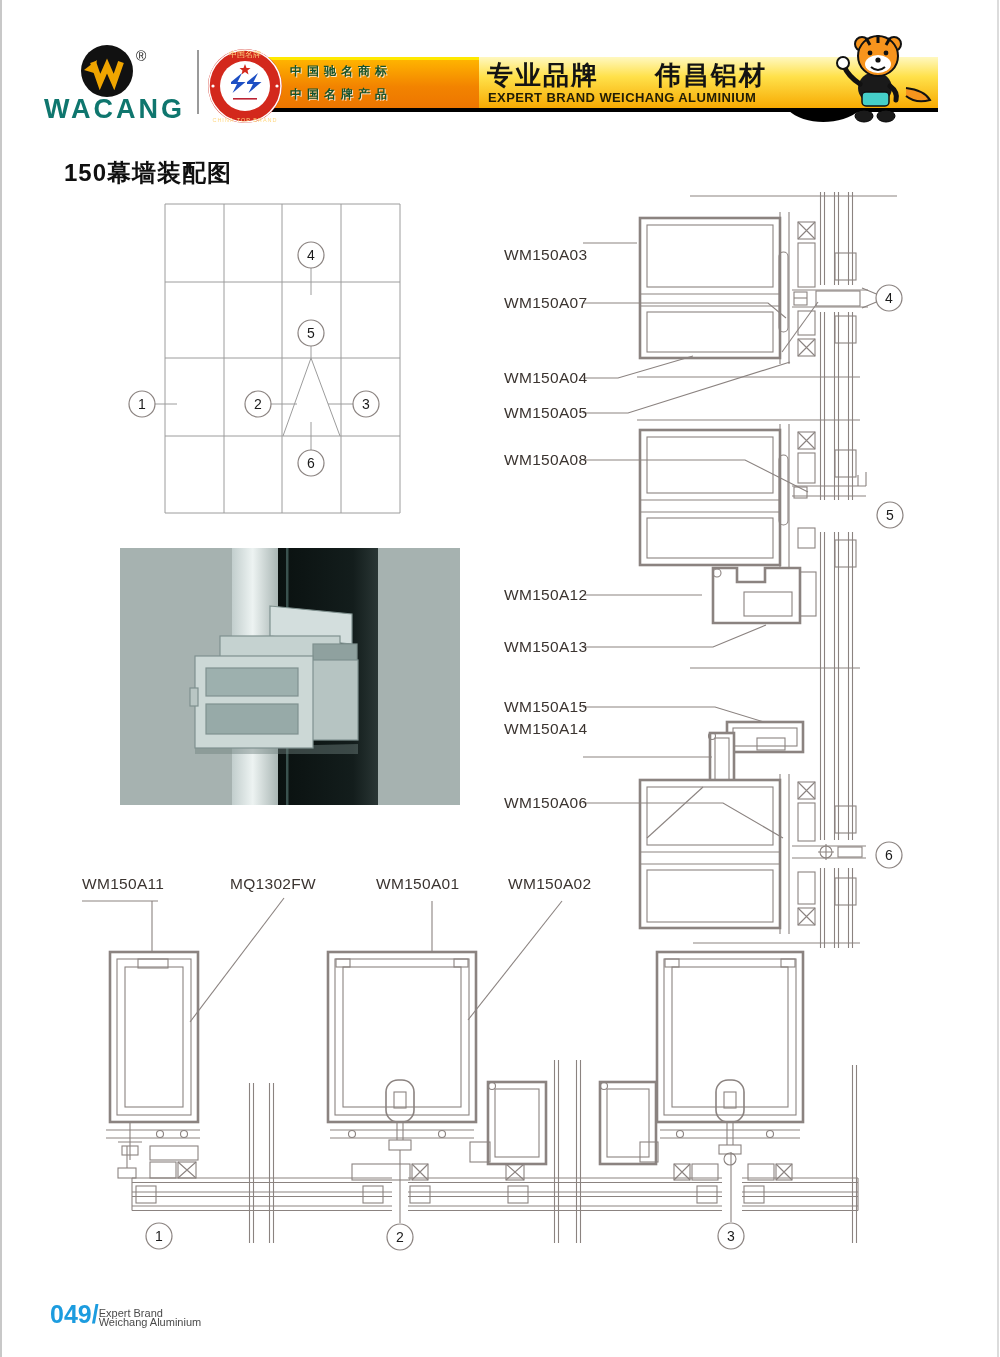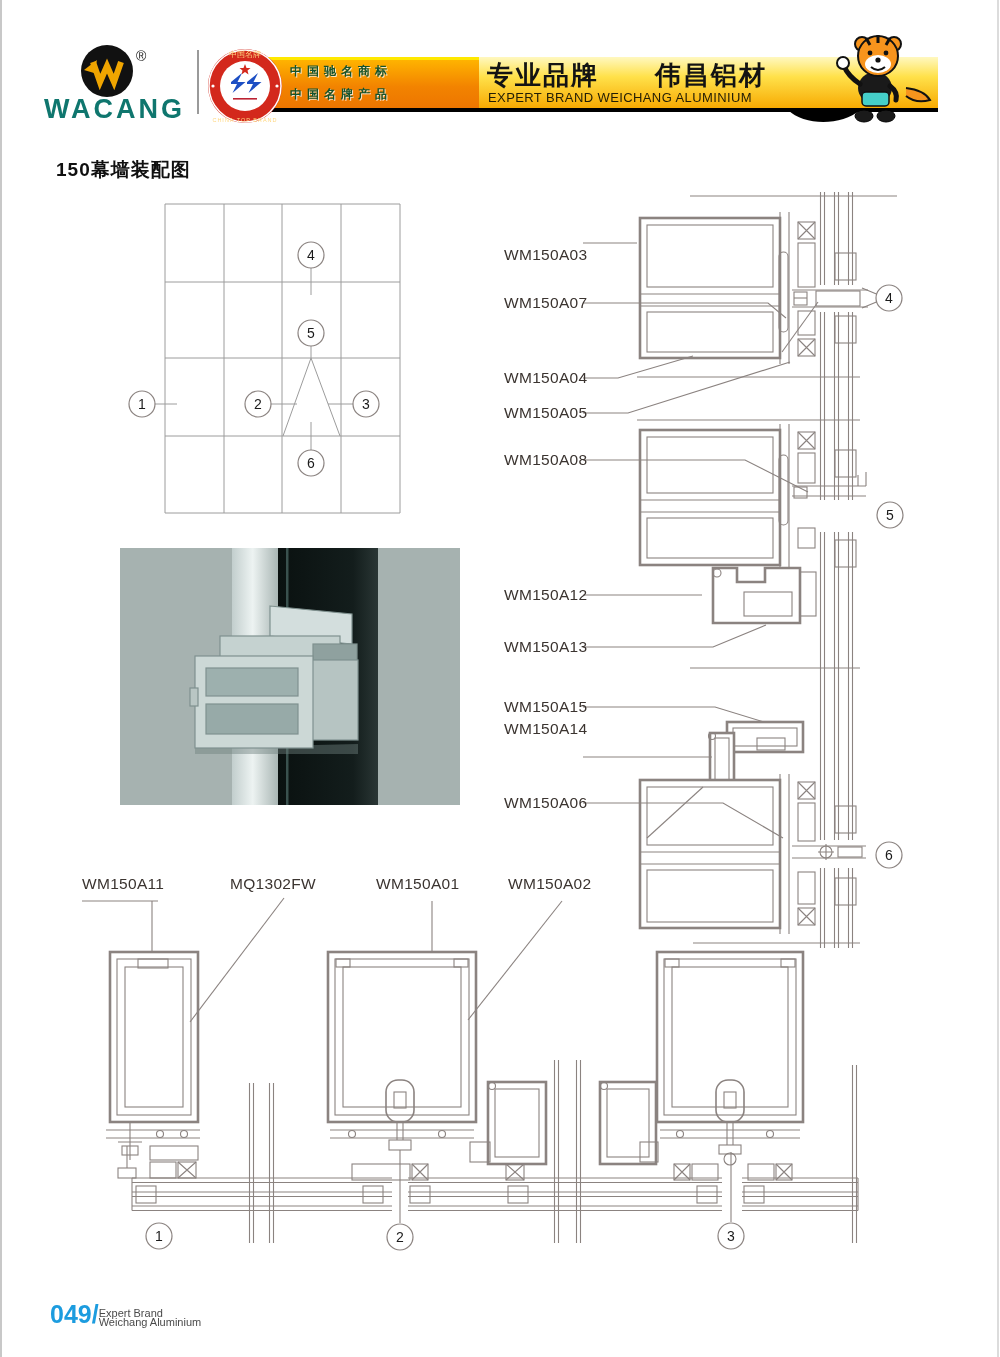--- a/index.html
+++ b/index.html
@@ -12,23 +12,23 @@
   
   .brand-text{position:absolute;left:44px;top:94px;font-size:27px;font-weight:700;letter-spacing:3px;color:#0f766e;}
   .divider{position:absolute;left:197px;top:50px;width:2px;height:64px;background:#9a9a9a;}
   .banner-base{position:absolute;left:268px;top:57px;width:670px;height:52px;
     background:linear-gradient(#fff8c0 0%,#ffe14a 38%,#f7a800 100%);}
   .banner-left{position:absolute;left:268px;top:57px;width:211px;height:52px;
     background:linear-gradient(#ffb300 0%,#f28300 55%,#ed7500 100%);border-top:3px solid #ffe800;box-sizing:border-box;}
   .banner-bottom{position:absolute;left:268px;top:108px;width:670px;height:4px;background:#000;}
   .honor{position:absolute;left:290px;top:60px;width:185px;color:#14532d;font-weight:700;font-size:12px;line-height:23px;letter-spacing:5px;white-space:nowrap;text-shadow:1px 1px 0 rgba(255,255,255,.75);}
   .slogan-cn{position:absolute;left:487px;top:58px;width:340px;font-size:26px;font-weight:700;color:#131313;letter-spacing:2px;white-space:nowrap;}
-  .slogan-en{position:absolute;left:488px;top:90px;font-size:13px;font-weight:400;color:#221d05;letter-spacing:.4px;white-space:nowrap;}
-
-  .page-title{position:absolute;left:56px;top:157px;font-size:19px;font-weight:700;color:#101010;letter-spacing:1px;}
+  .slogan-en{position:absolute;left:488px;top:90px;font-size:13px;font-weight:700;color:#221d05;letter-spacing:.4px;white-space:nowrap;}
+
+  .page-title{position:absolute;left:64px;top:157px;font-size:24px;font-weight:700;color:#101010;letter-spacing:1px;}
 
   
   .part-label{position:absolute;font-size:15.5px;color:#3b3430;letter-spacing:.3px;white-space:nowrap;}
 
   
   .footer{position:absolute;left:50px;top:1302px;display:flex;align-items:flex-end;}
   .page-num{font-size:25px;font-weight:800;color:#1c9cdf;line-height:25px;}
   .foot-tag{margin-top:4px;font-size:11px;line-height:9px;color:#4a4a4a;}
 
   .w1{stroke:#8b8380;stroke-width:1.1;fill:none;}

